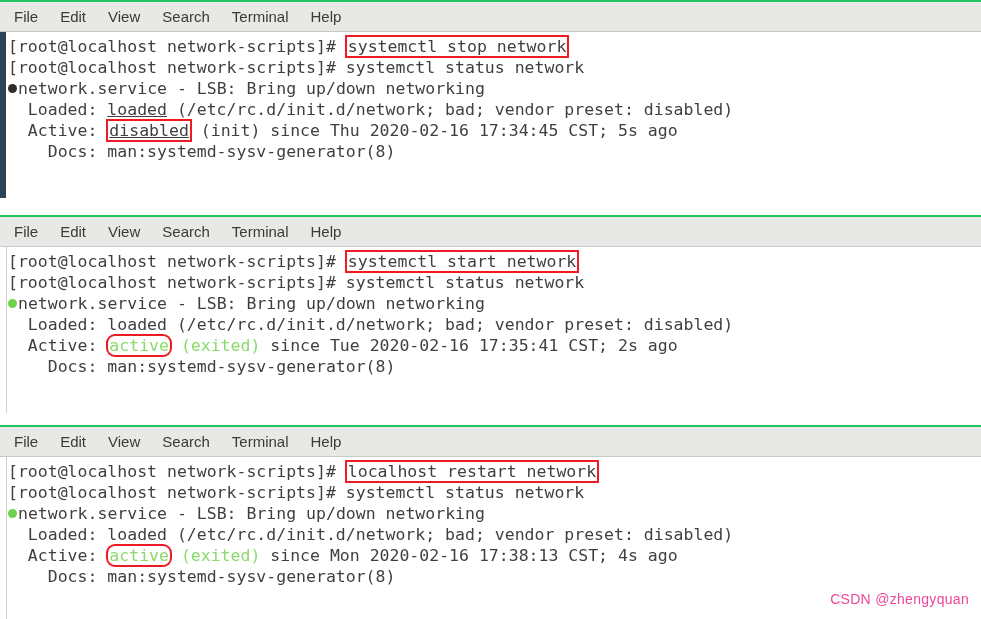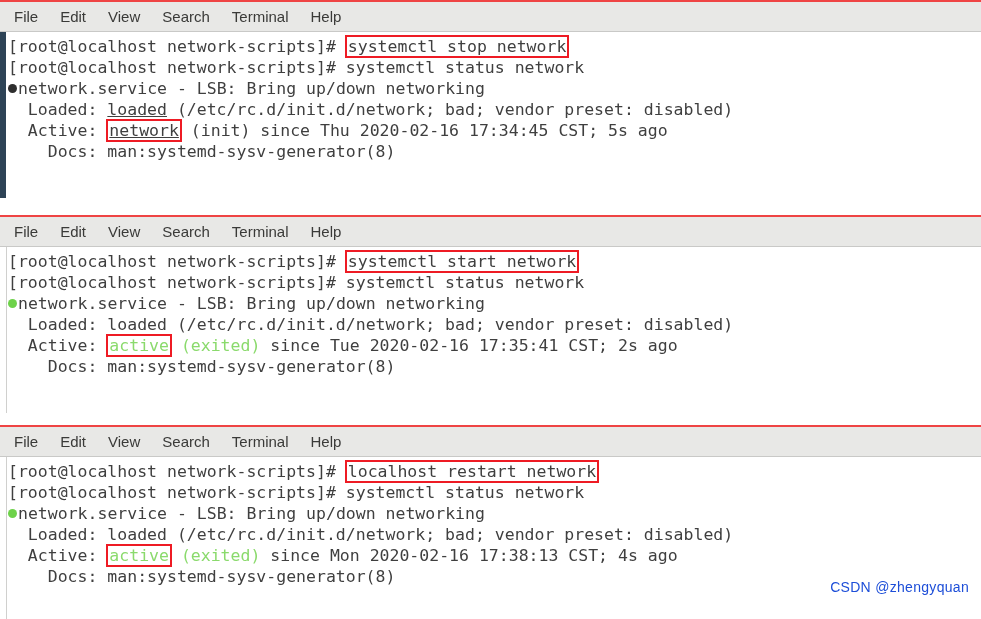--- a/index.html
+++ b/index.html
@@ -34,21 +34,21 @@
 
   .term-1 { top: 0px;   height: 198px; }
   .term-2 { top: 215px; height: 198px; }
   .term-3 { top: 425px; height: 194px; }
 
   
   .menubar {
     position: relative;
     height: 32px;
     background: #e8e8e6;
-    border-top: 2px solid #ef4444;
+    border-top: 2px solid #22c55e;
     border-bottom: 1px solid #c9c9c7;
     box-sizing: border-box;
     display: flex;
     align-items: center;
     padding-left: 14px;
     overflow: hidden;
   }
 
   .menu-item {
     font-family: "Liberation Sans", "DejaVu Sans", sans-serif;
@@ -117,29 +117,29 @@
     position: relative;
     display: inline-block;
     box-shadow: 0 0 0 2px #ee1b24;
     padding: 0 1px;
     margin: 0 1px;
     line-height: 19px;
   }
 
   .ul { text-decoration: underline; }
 
-  .green { color: #8ada6c; }
+  .green { color: #8ada6c; border-radius: 7px; }
 
   .watermark {
     position: absolute;
     right: 12px;
-    bottom: 24px;
+    bottom: 12px;
     font-family: "Liberation Sans", "DejaVu Sans", sans-serif;
     font-size: 14px;
-    color: #1d4ed8;
+    color: #ec4899;
     letter-spacing: 0.3px;
     white-space: nowrap;
     pointer-events: none;
   }
 </style>
 </head>
 <body>
 
 <div class="page">
 
@@ -156,21 +156,21 @@
       <div class="edge edge-dark"></div>
       <div class="lines">
         <div class="line"><span>[root@localhost network-scripts]# </span><span class="boxed">systemctl stop network</span></div>
 
         <div class="line"><span>[root@localhost network-scripts]# </span><span>systemctl status network</span></div>
 
         <div class="line"><span class="dot dot-dead"></span><span>network.service - LSB: Bring up/down networking</span></div>
 
         <div class="line"><span>  Loaded: </span><span class="ul">loaded</span><span> (/etc/rc.d/init.d/network; bad; vendor preset: disabled)</span></div>
 
-        <div class="line"><span>  Active: </span><span class="boxed ul">network</span><span> (init)</span><span> since Thu 2020-02-16 17:34:45 CST; 5s ago</span></div>
+        <div class="line"><span>  Active: </span><span class="boxed ul">disabled</span><span> (init)</span><span> since Thu 2020-02-16 17:34:45 CST; 5s ago</span></div>
 
         <div class="line">    Docs: man:systemd-sysv-generator(8)</div>
       </div>
     </div>
   </div>
 
   <div class="term term-2">
     <div class="menubar">
       <span class="menu-item">File</span>
       <span class="menu-item">Edit</span>

